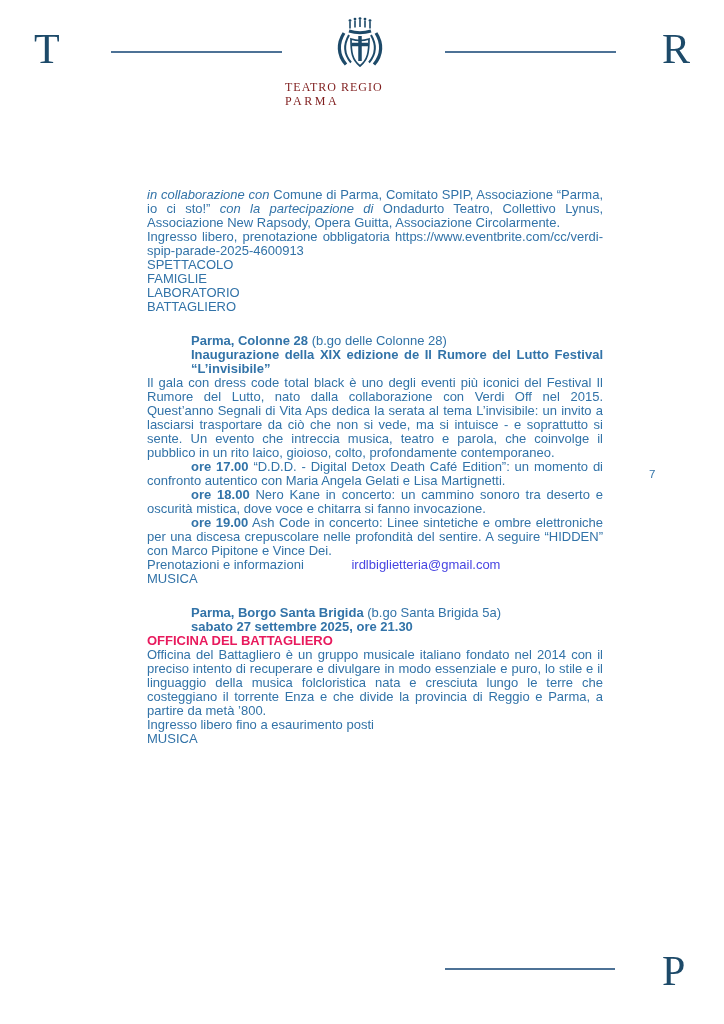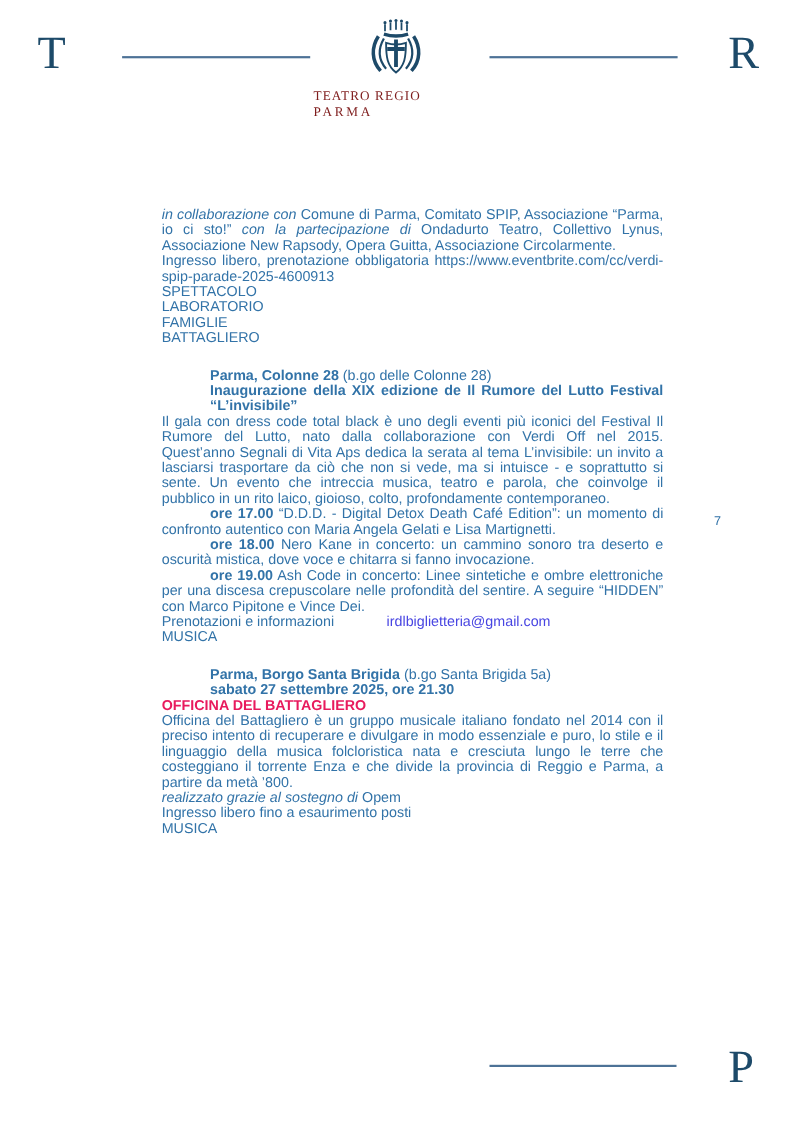--- a/index.html
+++ b/index.html
@@ -96,41 +96,40 @@
   <div class="rule rule-right"></div>
   <div class="big-letter letter-r">R</div>
 
   <div class="content">
 
     <p><span class="ital">in collaborazione con</span><span> Comune di Parma, Comitato SPIP, Associazione “Parma, io ci sto!” </span><span class="ital">con la partecipazione di</span><span> Ondadurto Teatro, Collettivo Lynus, Associazione New Rapsody, Opera Guitta, Associazione Circolarmente.</span></p>
 
     <p><span>Ingresso libero, prenotazione obbligatoria </span><span class="url-text">https://www.eventbrite.com/cc/verdi-spip-parade-2025-4600913</span></p>
 
     <p class="tag-line">SPETTACOLO</p>
+    <p class="tag-line">FAMIGLIE</p>
     <p class="tag-line">LABORATORIO</p>
-    <p class="tag-line">FAMIGLIE</p>
     <p class="tag-line">BATTAGLIERO</p>
 
     <div class="evt">
       <p><span class="bold">Parma, Colonne 28</span><span> (b.go delle Colonne 28)</span></p>
       <p class="bold">Inaugurazione della XIX edizione de Il Rumore del Lutto Festival “L’invisibile”</p>
       <p>Il gala con dress code total black è uno degli eventi più iconici del Festival Il Rumore del Lutto, nato dalla collaborazione con Verdi Off nel 2015. Quest’anno Segnali di Vita Aps dedica la serata al tema L’invisibile: un invito a lasciarsi trasportare da ciò che non si vede, ma si intuisce - e soprattutto si sente. Un evento che intreccia musica, teatro e parola, che coinvolge il pubblico in un rito laico, gioioso, colto, profondamente contemporaneo.</p>
       <p><span class="bold">ore 17.00</span><span> “D.D.D. - Digital Detox Death Café Edition”: un momento di confronto autentico con Maria Angela Gelati e Lisa Martignetti.</span></p>
       <p><span class="bold">ore 18.00</span><span> Nero Kane in concerto: un cammino sonoro tra deserto e oscurità mistica, dove voce e chitarra si fanno invocazione.</span></p>
       <p><span class="bold">ore 19.00</span><span> Ash Code in concerto: Linee sintetiche e ombre elettroniche per una discesa crepuscolare nelle profondità del sentire. A seguire “HIDDEN” con Marco Pipitone e Vince Dei.</span></p>
       <p><span>Prenotazioni e informazioni </span><a class="email-link">irdlbiglietteria@gmail.com</a></p>
       <p class="tag-line">MUSICA</p>
     </div>
 
     <div class="evt">
       <p><span class="bold">Parma, Borgo Santa Brigida</span><span> (b.go Santa Brigida 5a)</span></p>
       <p class="bold">sabato 27 settembre 2025, ore 21.30</p>
       <p class="evt-title">OFFICINA DEL BATTAGLIERO</p>
       <p>Officina del Battagliero è un gruppo musicale italiano fondato nel 2014 con il preciso intento di recuperare e divulgare in modo essenziale e puro, lo stile e il linguaggio della musica folcloristica nata e cresciuta lungo le terre che costeggiano il torrente Enza e che divide la provincia di Reggio e Parma, a partire da metà ’800.</p>
-      <p class="tag-line"><span class="ital">realizzato grazie al sostegno di</span><span> Opem</span></p>
       <p class="tag-line">Ingresso libero fino a esaurimento posti</p>
       <p class="tag-line">MUSICA</p>
     </div>
 
   </div>
 
   <div class="page-number">7</div>
 
   <div class="rule rule-bottom"></div>
   <div class="big-letter letter-p">P</div>

